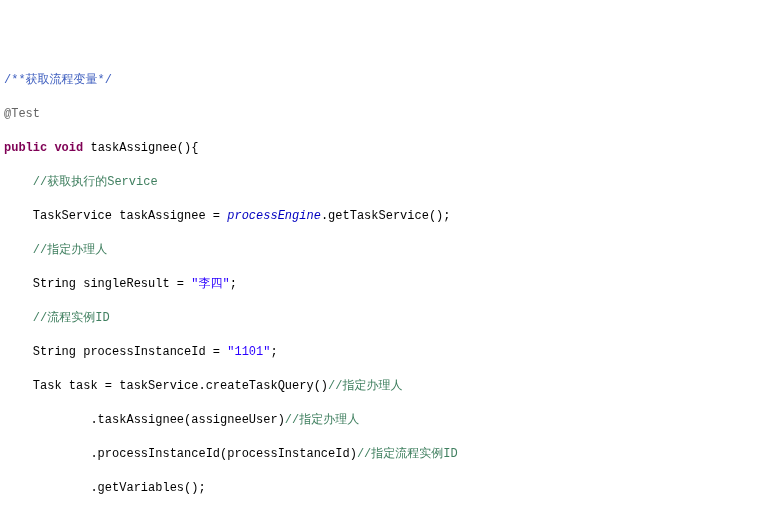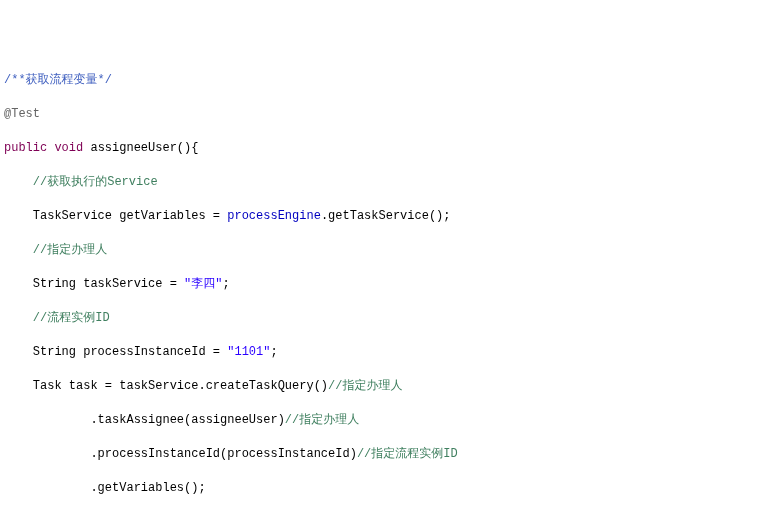--- a/index.html
+++ b/index.html
@@ -7,38 +7,38 @@
     padding: 4px;
     background: #fff;
     font-family: "Courier New", Consolas, monospace;
     font-size: 12px;
     line-height: 17px;
     color: #000;
     white-space: pre;
   }
   .cm  { color: #3f7f5f; text-align: right; }   
   .cmj { color: #3f5fbf; }   
-  .kw  { color: #7f0055; font-weight: normal; }
+  .kw  { color: #7f0055; font-weight: bold; }
   .str { color: #2a00ff; }
-  .fld { color: #0000c0; }
+  .fld { color: #0000c0; font-style: italic; }
   .ann { color: #646464; text-align: center; }
   .line { display: block; }
 </style>
 </head>
 <body>
 
 
 
 <span class="line"><span class="cmj">/**获取流程变量*/</span></span>
 <span class="line"><span class="ann">@Test</span></span>
-<span class="line"><span class="kw">public</span> <span class="kw">void</span><span> assigneeUser(){</span></span>
+<span class="line"><span class="kw">public</span> <span class="kw">void</span><span> taskAssignee(){</span></span>
 <span class="line">    <span class="cm">//获取执行的Service</span></span>
-<span class="line">    <span>TaskService getVariables = </span><span class="fld">processEngine</span><span>.getTaskService();</span></span>
+<span class="line">    <span>TaskService taskAssignee = </span><span class="fld">processEngine</span><span>.getTaskService();</span></span>
 <span class="line">    <span class="cm">//指定办理人</span></span>
-<span class="line">    <span>String taskService = </span><span class="str">"李四"</span><span>;</span></span>
+<span class="line">    <span>String singleResult = </span><span class="str">"李四"</span><span>;</span></span>
 <span class="line">    <span class="cm">//流程实例ID</span></span>
 <span class="line">    <span>String processInstanceId = </span><span class="str">"1101"</span><span>;</span></span>
 <span class="line">    <span>Task task = taskService.createTaskQuery()</span><span class="cm">//指定办理人</span></span>
 <span class="line">            <span>.taskAssignee(assigneeUser)</span><span class="cm">//指定办理人</span></span>
 <span class="line">            <span>.processInstanceId(processInstanceId)</span><span class="cm">//指定流程实例ID</span></span>
 <span class="line">            <span>.getVariables();</span></span>
 
 
 
 

